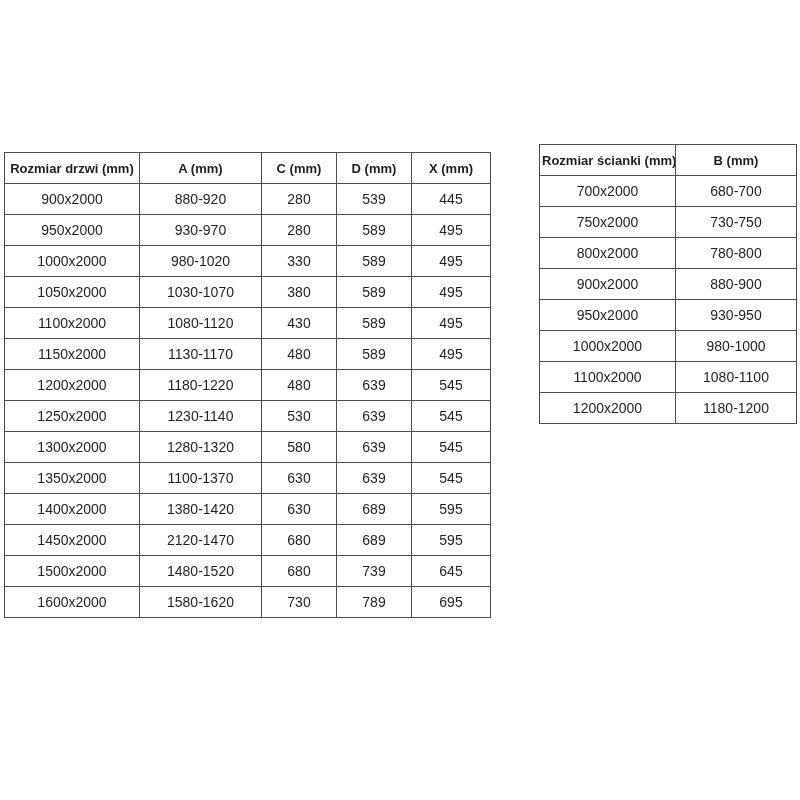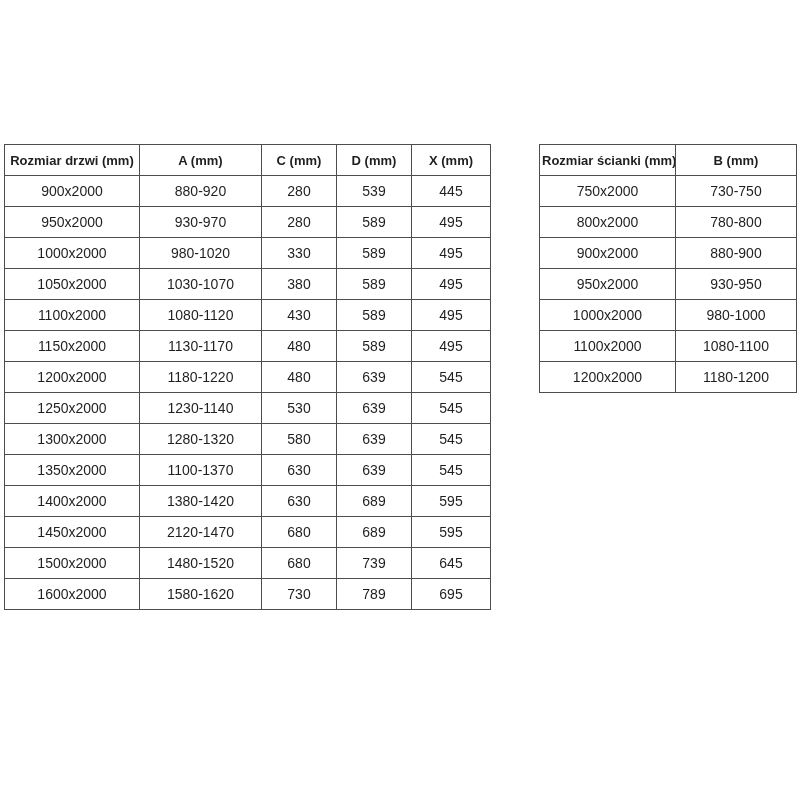--- a/index.html
+++ b/index.html
@@ -34,21 +34,21 @@
   table.spec-table th {
     font-size: 13px;
     font-weight: bold;
   }
   table.spec-table td {
     font-size: 14px;
     font-weight: normal;
   }
   #doors-table {
     left: 4px;
-    top: 144px;
+    top: 152px;
     width: 486px;
   }
   #doors-table .col-size  { width: 135px; }
   #doors-table .col-a     { width: 122px; }
   #doors-table .col-c     { width: 75px; }
   #doors-table .col-d     { width: 75px; }
   #doors-table .col-x     { width: 79px; }
   #walls-table {
     left: 539px;
     top: 144px;
@@ -187,20 +187,24 @@
         <col class="col-b">
     </colgroup>
     <thead>
         <tr>
           <th>Rozmiar ścianki (mm)</th>
           <th>B (mm)</th>
         </tr>
       </thead>
     <tbody>
         <tr>
+          <td>700x2000</td>
+          <td>680-700</td>
+        </tr>
+        <tr>
           <td>750x2000</td>
           <td>730-750</td>
         </tr>
         <tr>
           <td>800x2000</td>
           <td>780-800</td>
         </tr>
         <tr>
           <td>900x2000</td>
           <td>880-900</td>

